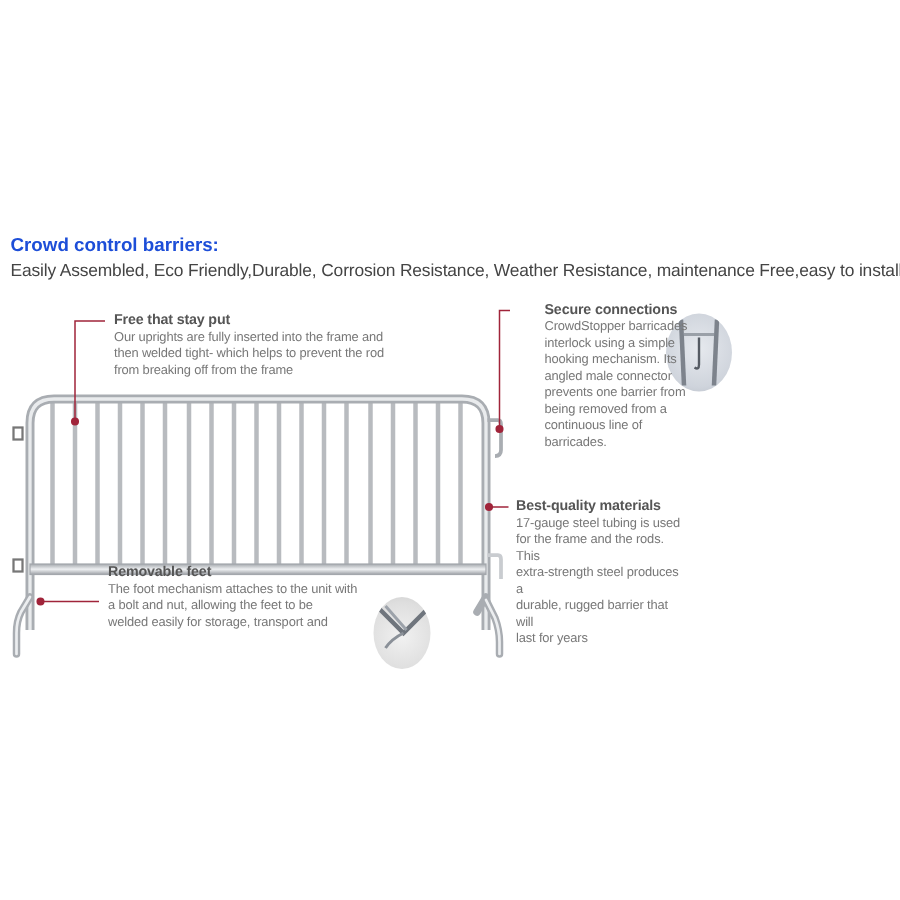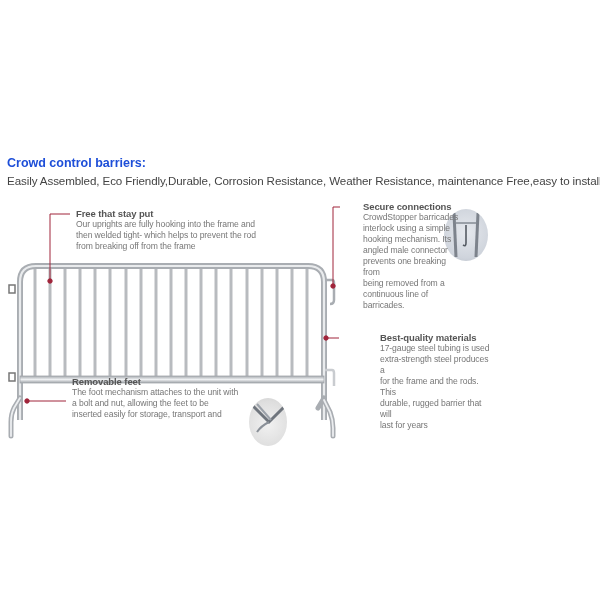--- a/index.html
+++ b/index.html
@@ -13,21 +13,21 @@
     .subtitle {
       position: absolute; left: 7px; top: 174px;
       font-size: 11.6px; color: #444; white-space: nowrap; letter-spacing: -0.1px;
     }
 
     .callout { position: absolute; font-size: 8.6px; line-height: 11px; color: #777; letter-spacing: -0.1px; }
     .callout .head { font-weight: bold; font-size: 9.5px; color: #555; line-height: 11px; }
 
     #c-bars   { left: 76px;  top: 208px; width: 190px; }
     #c-secure { left: 344px; top: 201px; width: 100px; margin-left: 19px; }
-    #c-best   { left: 344px; top: 332px; width: 115px; margin-left: 36px; }
+    #c-best   { left: 344px; top: 332px; width: 115px; }
     #c-feet   { left: 72px;  top: 376px; width: 170px; }
 
     svg.stage { position: absolute; left: 0; top: 0; }
 
     .thumb { position: absolute; border-radius: 50%; overflow: hidden; }
     #thumb-secure { left: 444px; top: 209px; width: 44px; height: 52px; background: radial-gradient(circle at 50% 45%, #e6e9ee 0%, #cfd4dc 70%, #b9bfc8 100%); }
     #thumb-feet   { left: 249px; top: 398px; width: 38px; height: 48px; background: radial-gradient(circle at 50% 55%, #f1f1f1 0%, #dedede 70%, #cfcfcf 100%); }
   </style>
 </head>
 <body>
@@ -114,44 +114,44 @@
 <div class="thumb" id="thumb-feet">
   <svg width="38" height="48" viewBox="0 0 38 48">
     <path d="M4 8 L20 24 L36 8" stroke="#6f757d" stroke-width="3" fill="none"></path>
     <path d="M8 6 L22 22" stroke="#9ca2aa" stroke-width="2"></path>
     <path d="M20 24 Q12 28 8 34" stroke="#8a9098" stroke-width="2" fill="none"></path>
   </svg>
 </div>
 
 <div class="callout" id="c-bars">
   <div class="head">Free that stay put</div>
-  <div>Our uprights are fully hooking into the frame and</div>
+  <div>Our uprights are fully inserted into the frame and</div>
   <div>then welded tight- which helps to prevent the rod</div>
   <div>from breaking off from the frame</div>
 </div>
 
 <div class="callout" id="c-secure">
   <div class="head">Secure connections</div>
   <div>CrowdStopper barricades</div>
   <div>interlock using a simple</div>
   <div>hooking mechanism. Its</div>
   <div>angled male connector</div>
-  <div>prevents one breaking from</div>
+  <div>prevents one barrier from</div>
   <div>being removed from a</div>
   <div>continuous line of</div>
   <div>barricades.</div>
 </div>
 
 <div class="callout" id="c-best">
   <div class="head">Best-quality materials</div>
   <div>17-gauge steel tubing is used</div>
+  <div>for the frame and the rods. This</div>
   <div>extra-strength steel produces a</div>
-  <div>for the frame and the rods. This</div>
   <div>durable, rugged barrier that will</div>
   <div>last for years</div>
 </div>
 
 <div class="callout" id="c-feet">
   <div class="head">Removable feet</div>
   <div>The foot mechanism attaches to the unit with</div>
   <div>a bolt and nut, allowing the feet to be</div>
-  <div>inserted easily for storage, transport and</div>
+  <div>welded easily for storage, transport and</div>
 </div>
 
 </body></html>

